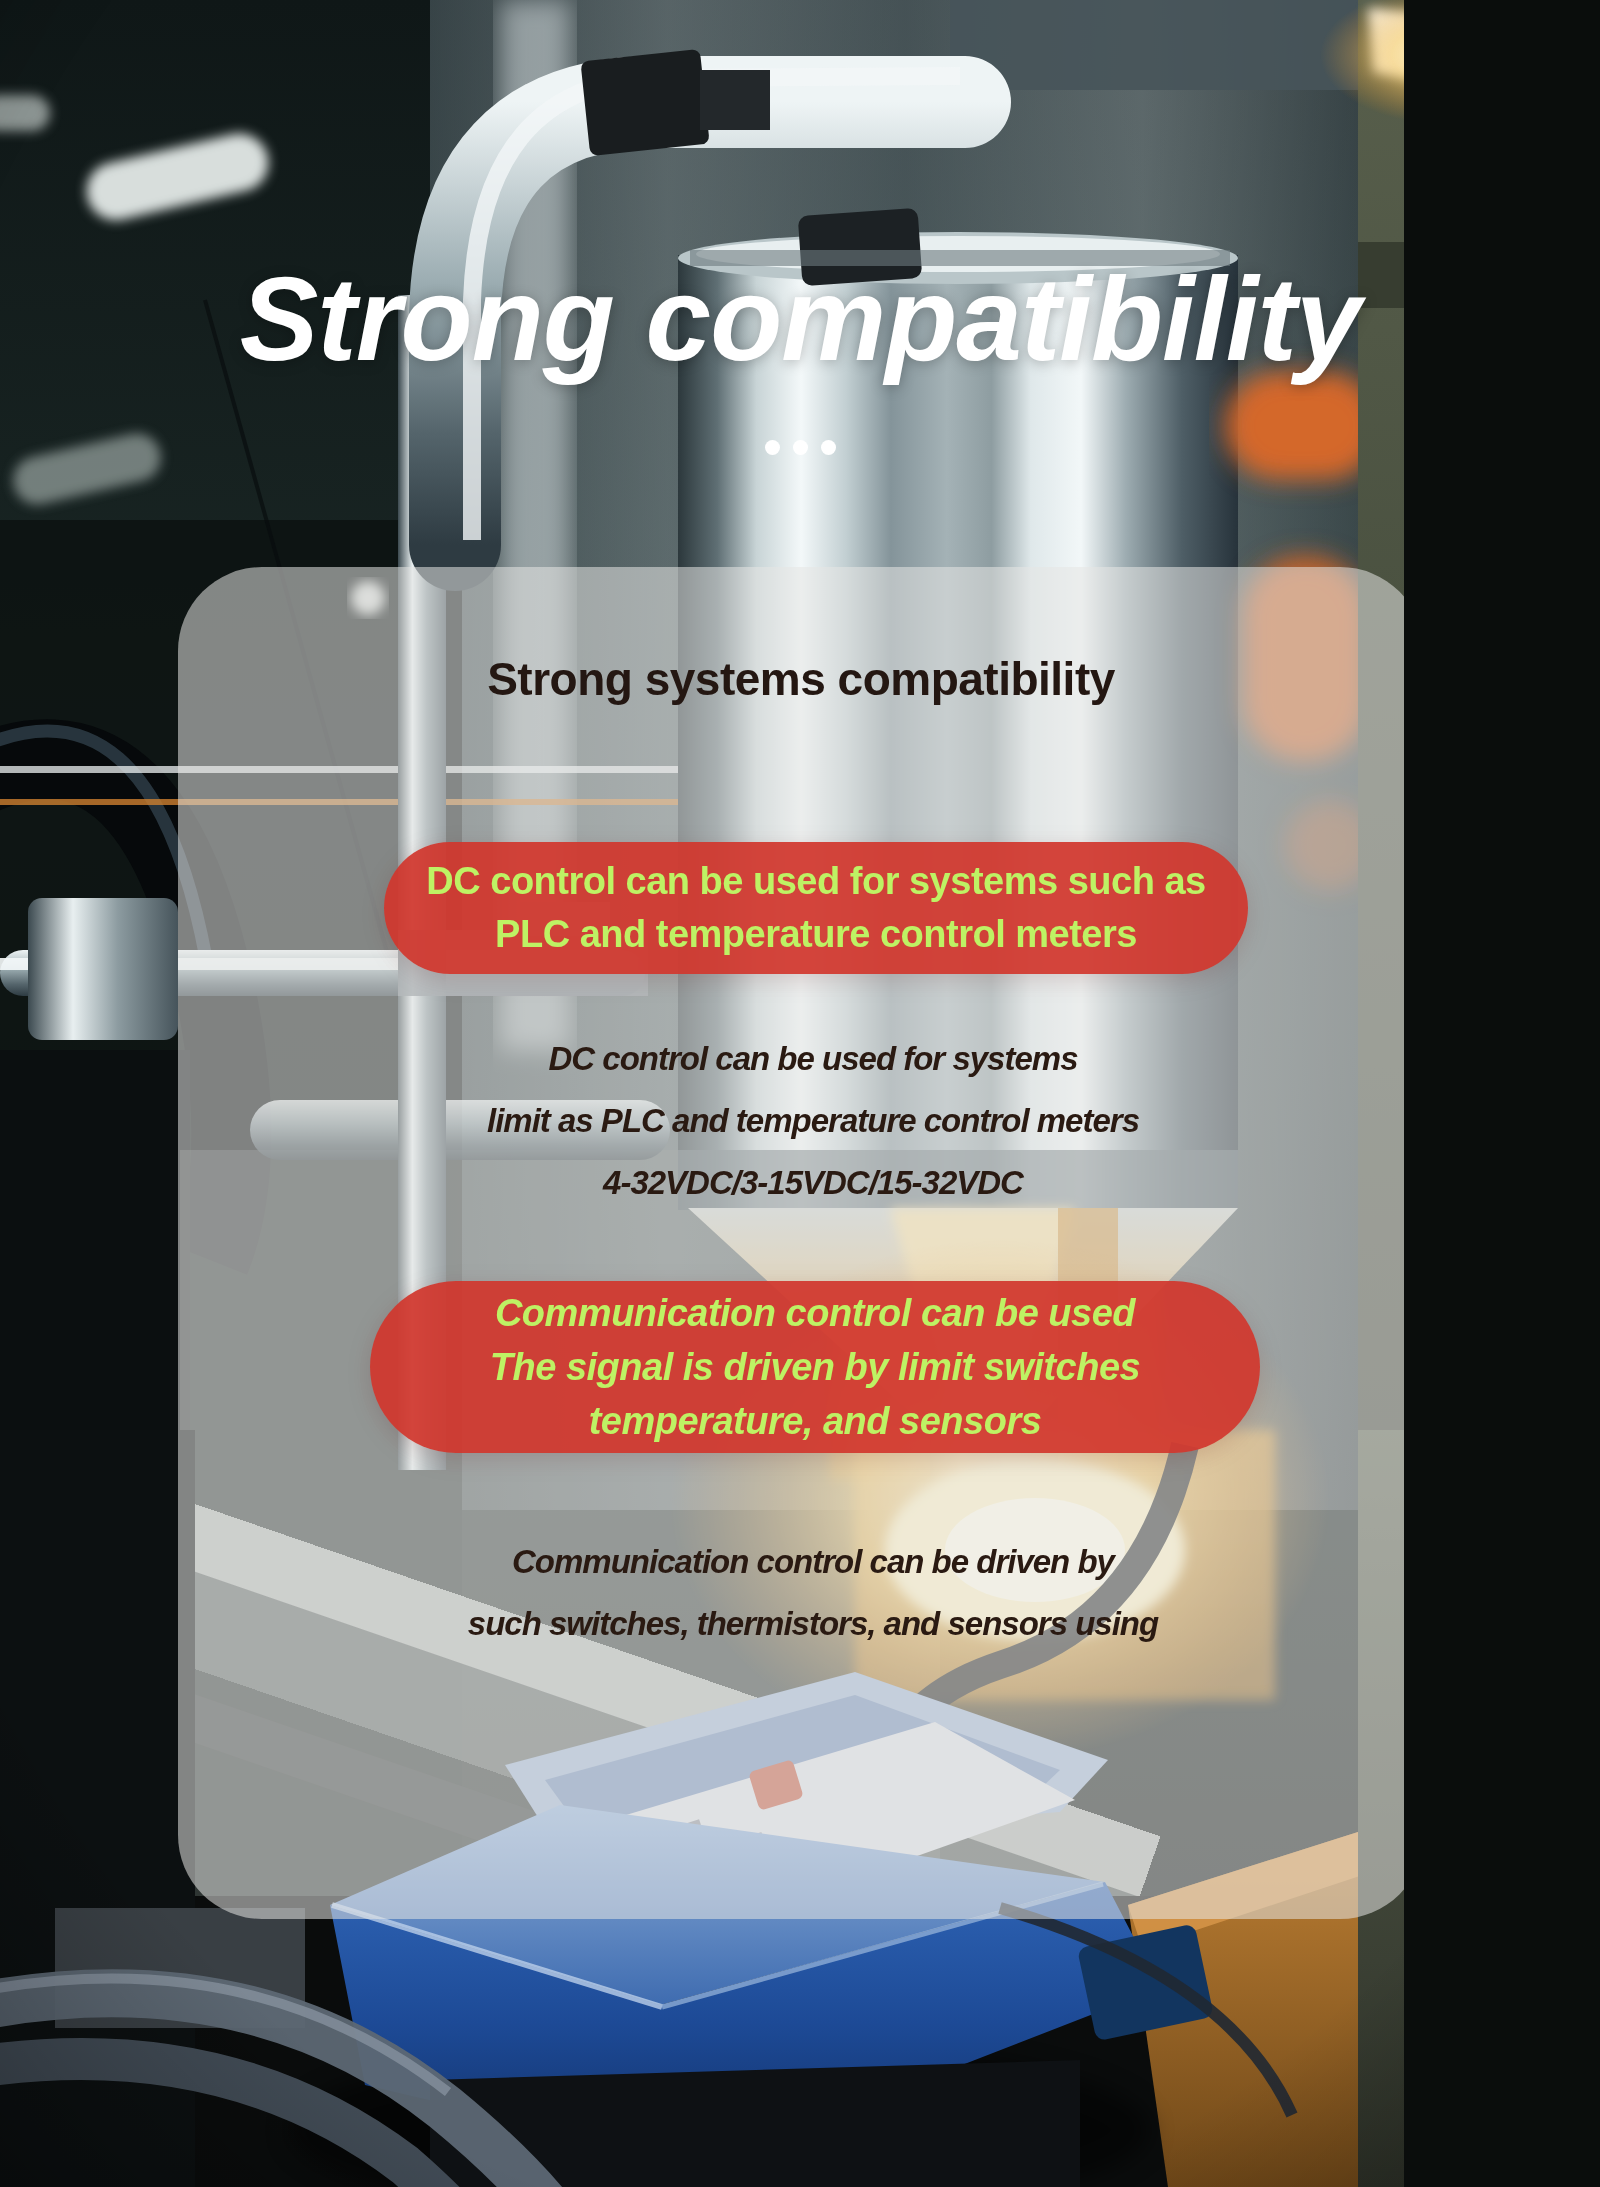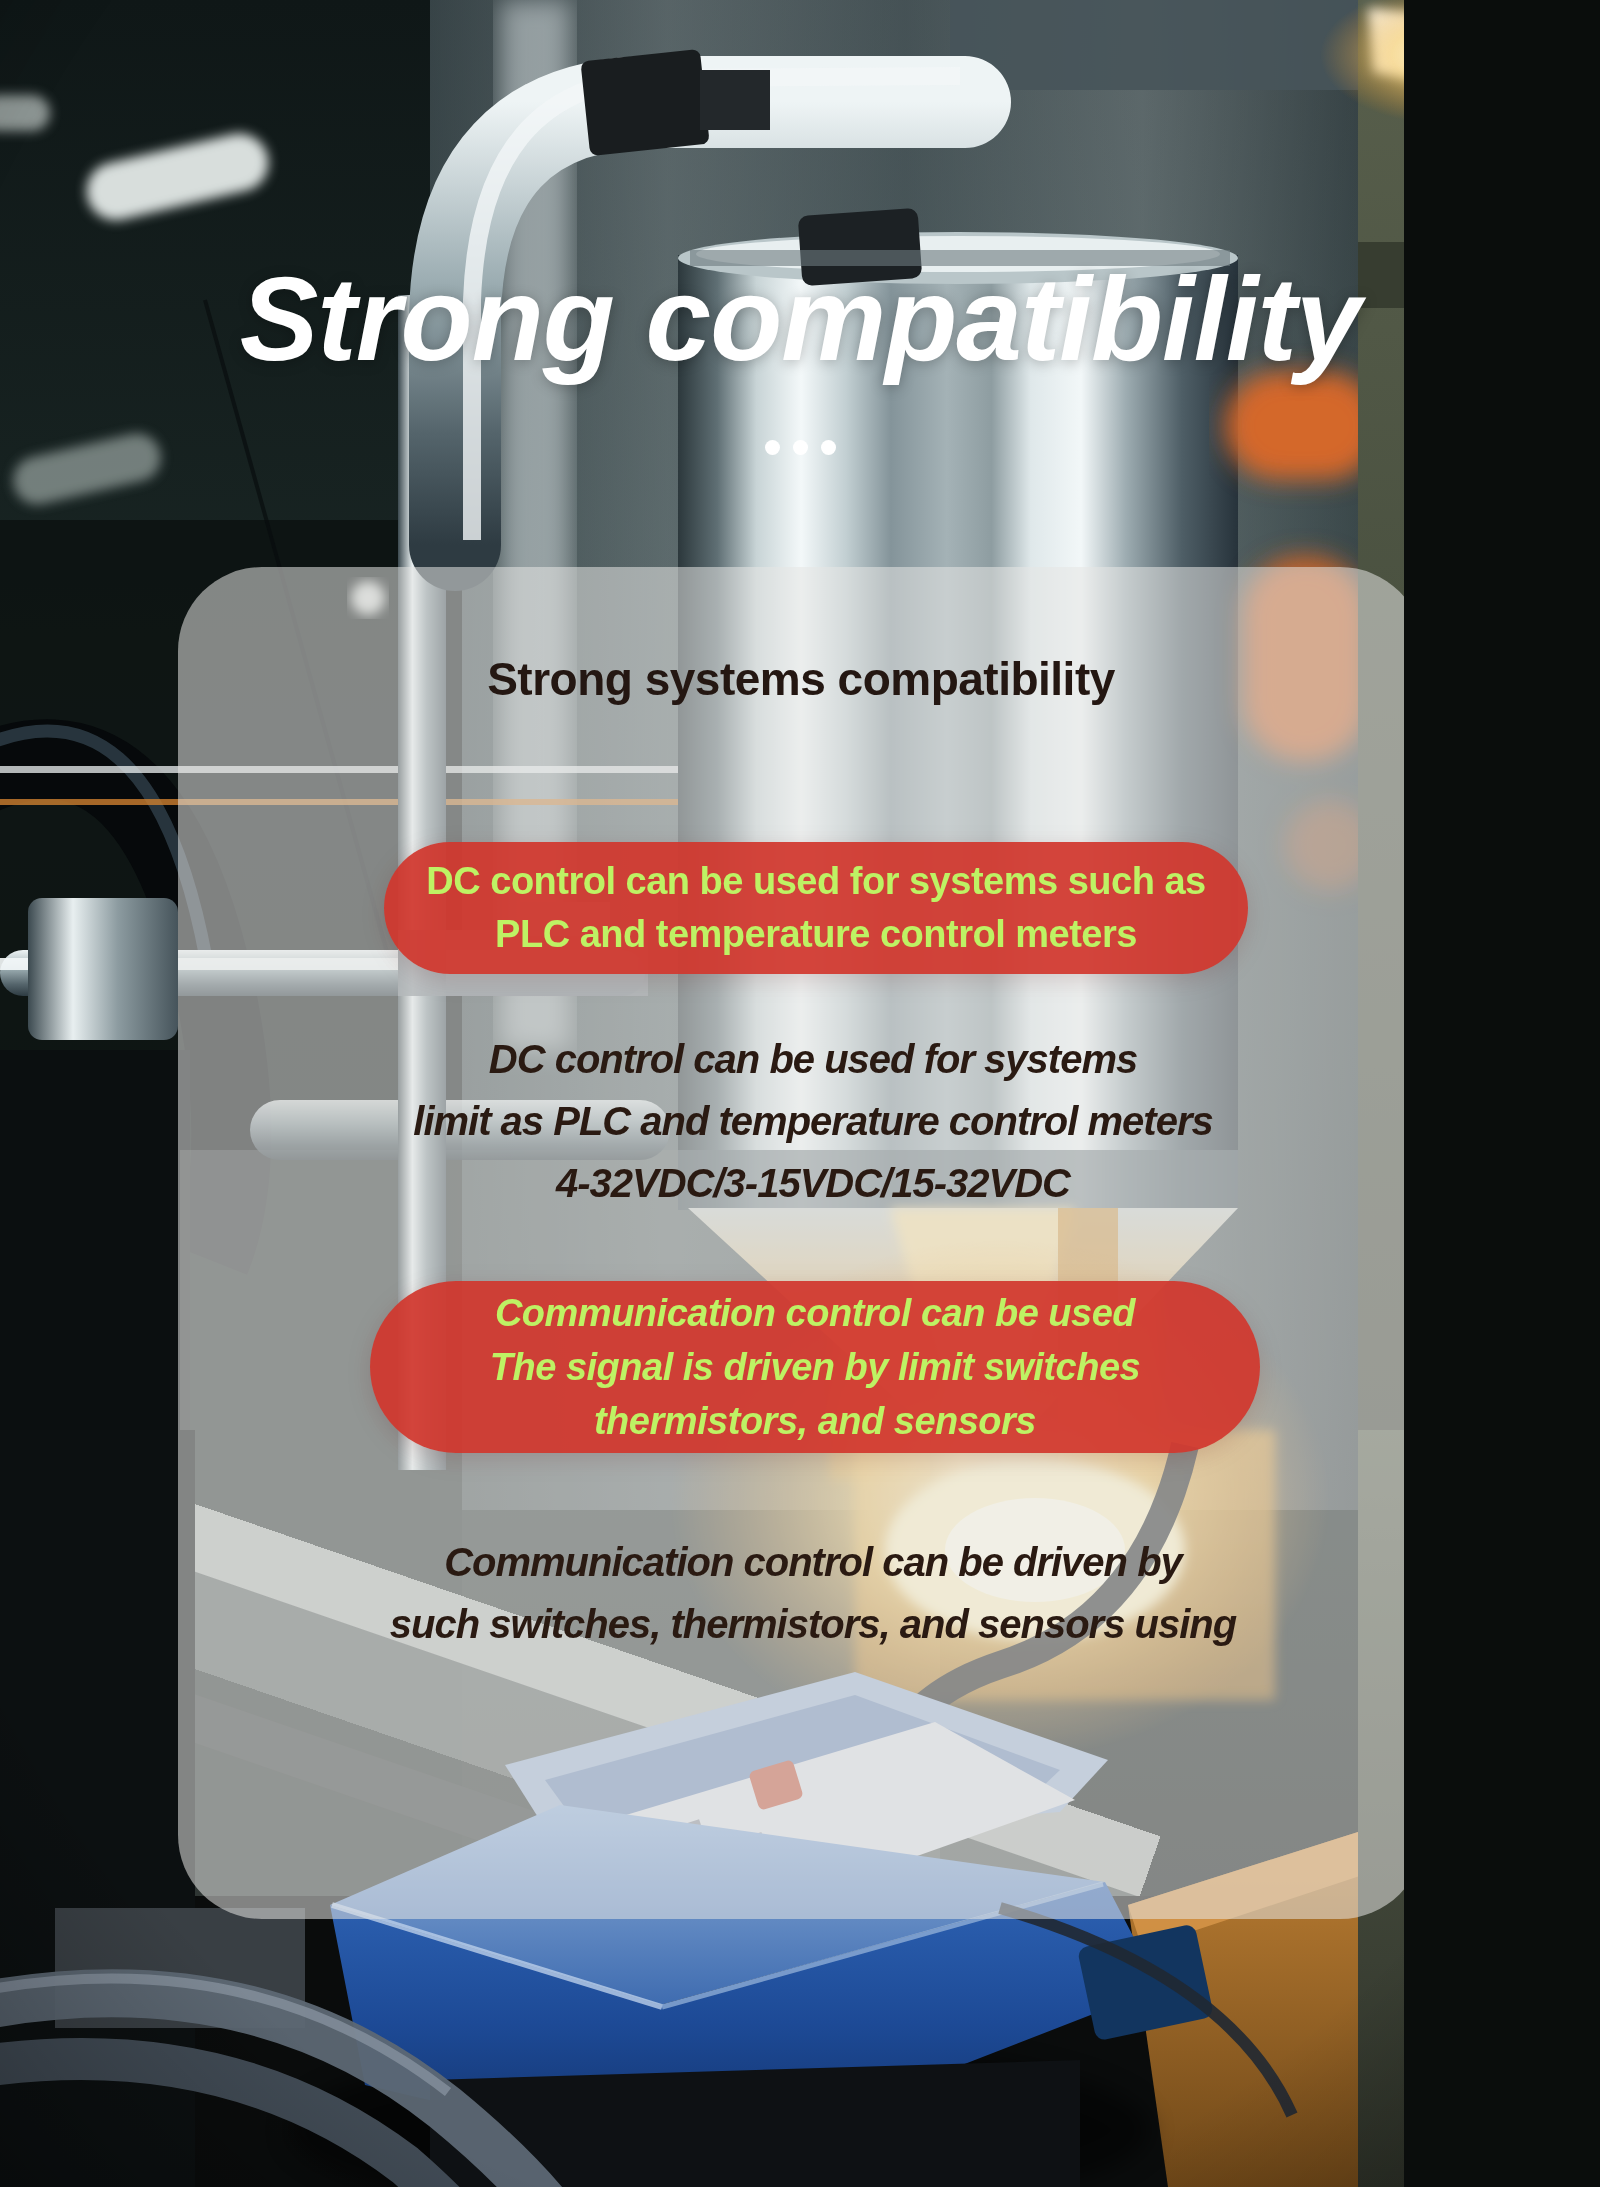--- a/index.html
+++ b/index.html
@@ -35,21 +35,21 @@
     box-shadow:0 6px 24px rgba(90,10,5,.15);
   }
   .pill span{display:block;font-size:38px;line-height:53px;font-weight:600;letter-spacing:-0.5px;white-space:nowrap;}
   .pill-dc{left:384px;top:842px;width:864px;height:132px;border-radius:66px;}
   .pill-comm{left:370px;top:1281px;width:890px;height:172px;border-radius:86px;font-style:italic;}
   .pill-comm span{line-height:54px;}
   .note{
     position:absolute;left:178px;width:1246px;text-align:center;
     color:#2a1a12;font-weight:700;font-style:italic;
   }
-  .note span{display:block;font-size:40px;line-height:62px;letter-spacing:-1px;white-space:nowrap;padding-left:24px;}
+  .note span{display:block;font-size:33px;line-height:62px;letter-spacing:-1px;white-space:nowrap;padding-left:24px;}
   .note-dc{top:1028px;}
   .note-comm{top:1531px;}
 </style>
 </head>
 <body>
 
 <div class="stage">
 
   <svg class="bg" viewBox="0 0 1600 2187" width="1600" height="2187" aria-hidden="true">
     <defs>
@@ -286,21 +286,21 @@
 
   <div class="note note-dc">
     <span>DC control can be used for systems</span>
     <span>limit as PLC and temperature control meters</span>
     <span>4-32VDC/3-15VDC/15-32VDC</span>
   </div>
 
   <div class="pill pill-comm">
     <span>Communication control can be used</span>
     <span>The signal is driven by limit switches</span>
-    <span>thermistors, and sensors</span>
+    <span>temperature, and sensors</span>
   </div>
 
   <div class="note note-comm">
     <span>Communication control can be driven by</span>
     <span>such switches, thermistors, and sensors using</span>
   </div>
 
 </div>
 
 </body></html>

